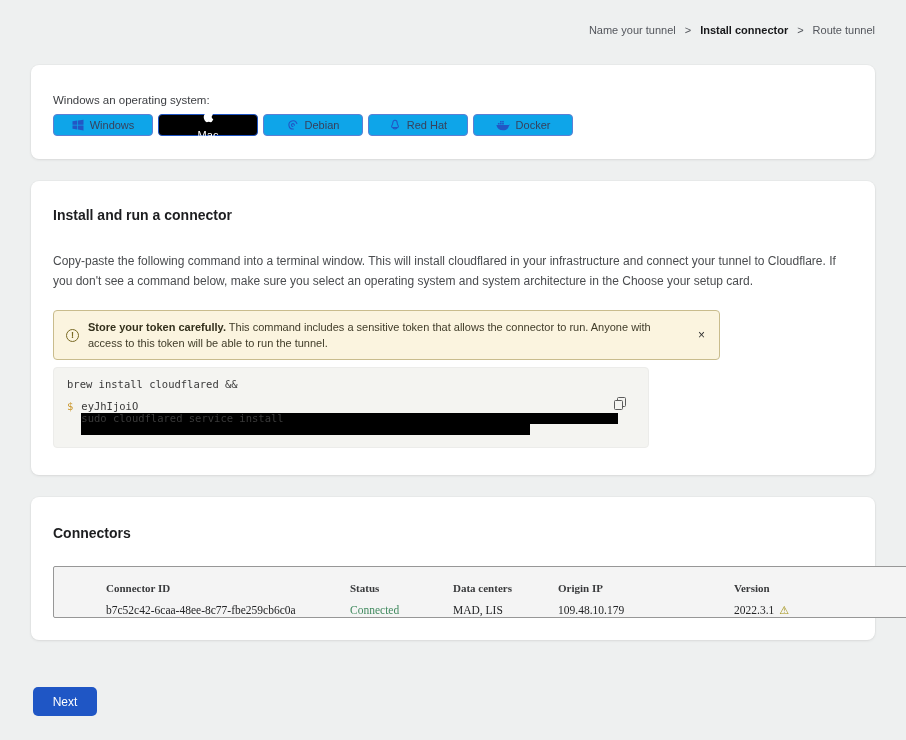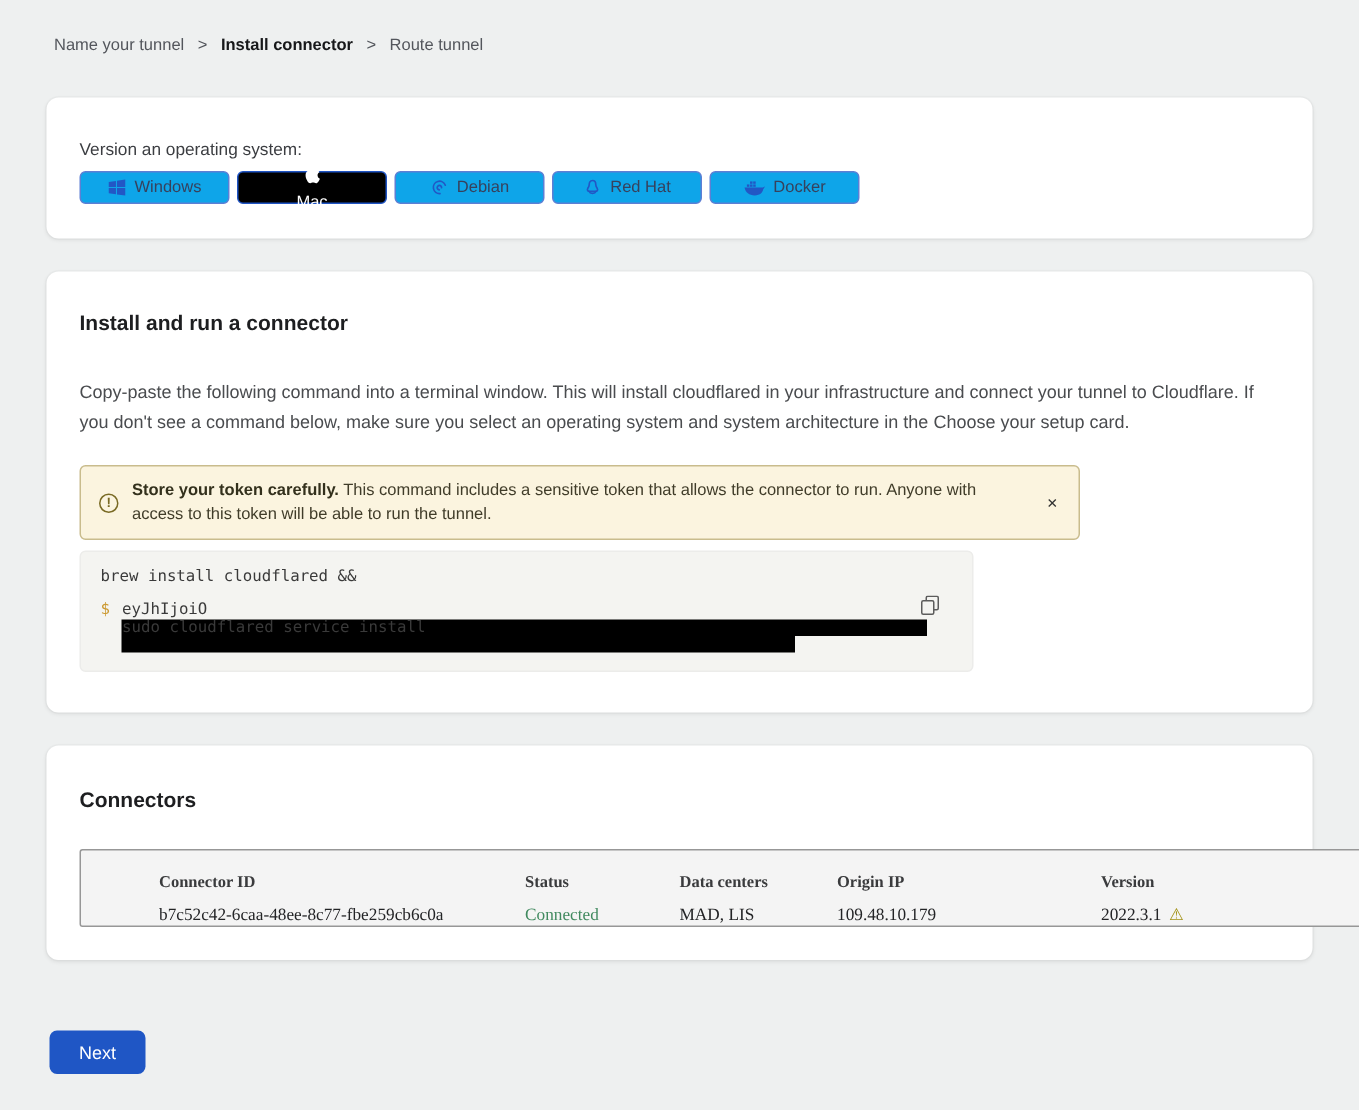--- a/index.html
+++ b/index.html
@@ -15,20 +15,21 @@
 
   
   .breadcrumb {
     padding: 24px 0 0 5px;
     margin-bottom: 29px;
     font-size: 11px;
     color: #53565c;
     display: flex;
     align-items: center;
     gap: 9px;
+    justify-content: flex-end;
   }
   .breadcrumb .crumb { cursor: default; }
   .breadcrumb .crumb.active { font-weight: bold; color: #17181a; }
   .breadcrumb .sep { color: #53565c; }
 
   
   .card {
     background: #fff;
     border-radius: 8px;
     box-shadow: 0 1px 3px rgba(0,0,0,0.08), 0 0 0 1px rgba(0,0,0,0.02);
@@ -172,21 +173,21 @@
   <div class="breadcrumb">
     <span class="crumb">Name your tunnel</span>
     <span class="sep">&gt;</span>
     <span class="crumb active">Install connector</span>
     <span class="sep">&gt;</span>
     <span class="crumb">Route tunnel</span>
   </div>
 
   
   <section class="card card-env">
-    <div class="os-label">Version an operating system:</div>
+    <div class="os-label">Windows an operating system:</div>
     <div class="os-row">
 
       <button class="os-btn">
         <span class="os-icon">
           <svg width="12" height="12" viewBox="0 0 12 12" fill="currentColor">
             <path d="M0.5 2.3 5.3 1.6 5.3 5.7 0.5 5.7Z"></path>
               <path d="M6 1.5 11.5 0.7 11.5 5.7 6 5.7Z"></path>
             <path d="M0.5 6.4 5.3 6.4 5.3 10.5 0.5 9.8Z"></path>
               <path d="M6 6.4 11.5 6.4 11.5 11.4 6 10.6Z"></path>
           </svg>

